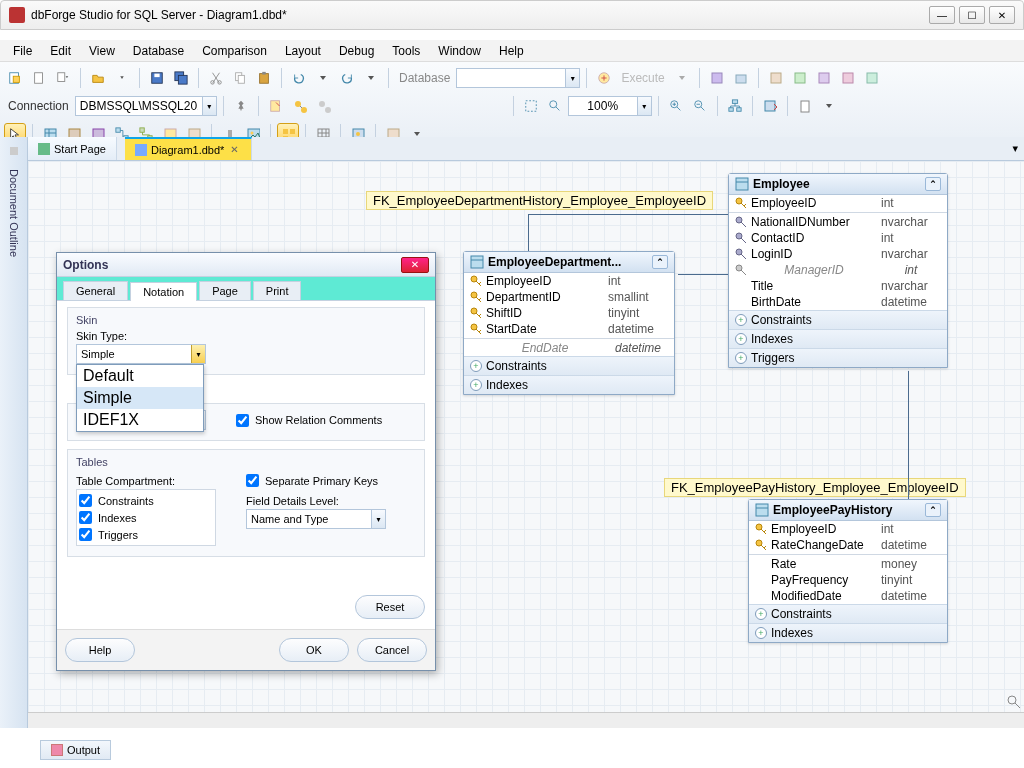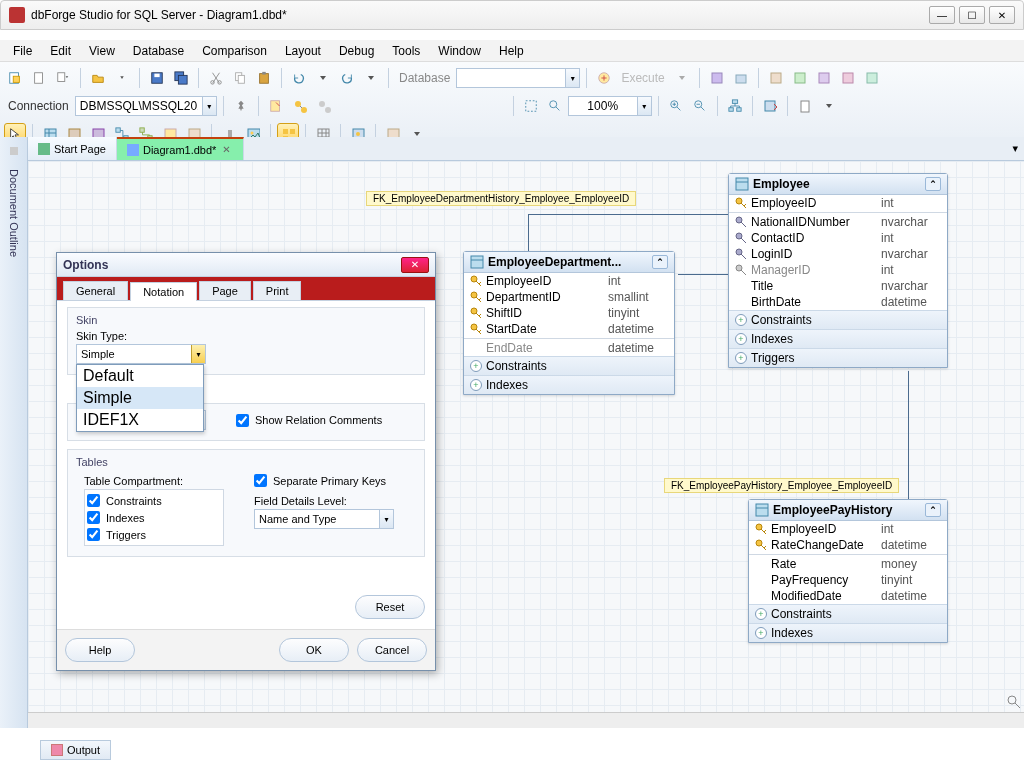--- a/index.html
+++ b/index.html
@@ -30,58 +30,58 @@
 
 
 .mainarea { position: absolute; top: 137px; left: 0; right: 0; bottom: 40px; display: flex; }
 .dockleft { width: 28px; background: linear-gradient(90deg,#eaf1f9,#d6e3f1); border-right: 1px solid #b8cadd; display:flex; flex-direction:column; align-items:center; padding-top:4px; }
 .dockleft .docktab { writing-mode: vertical-rl; padding: 8px 4px; cursor:pointer; font-size:11px; color:#335; }
 .content { flex: 1; display: flex; flex-direction: column; position: relative; }
 
 
 .doctabs { height: 24px; background: #e8eef5; display: flex; align-items: stretch; border-bottom: 1px solid #b8cadd; }
 .doctab { display: flex; align-items: center; gap: 4px; padding: 0 10px; border-right: 1px solid #cbd9e8; background: linear-gradient(#f7fbff,#e4edf7); cursor: pointer; font-size:11px;}
-.doctab.active { background: #86efac; border-top: 2px solid #c2410c; }
+.doctab.active { background: #fde047; border-top: 2px solid #0ea5e9; margin-left: 8px; }
 .doctab .ticon { width: 12px; height: 12px; background: #6a9; }
 .doctab .tclose { font-size: 10px; color: #666; cursor:pointer; padding:0 2px;}
 
 
 .canvas { flex: 1; position: relative; overflow: hidden; background-color: #f6f8fa; background-image: linear-gradient(#e6ecf2 1px, transparent 1px), linear-gradient(90deg, #e6ecf2 1px, transparent 1px); background-size: 16px 16px; }
 .scroll-h { height: 16px; background: #eee; border-top: 1px solid #ccc; }
 .magnify { position:absolute; right:2px; bottom:2px; width:16px; height:16px; }
 
 
 .entity { position: absolute; min-width: 200px; background: #fff; border: 1px solid #8ea9c6; border-radius: 3px 3px 0 0; box-shadow: 0 1px 3px rgba(0,0,0,.15); font-size: 12px; }
 .entity .ehdr { background: linear-gradient(#f0f6fd,#d2e1f1); padding: 3px 6px; display: flex; align-items: center; gap: 4px; border-bottom: 1px solid #b3c6db; font-weight: bold; }
 .entity .ehdr .etitle { flex: 1; white-space: nowrap; overflow:hidden; text-overflow:ellipsis;}
 .entity .ehdr .ecollapse { width: 16px; height: 14px; border: 1px solid #9ab8d8; border-radius: 2px; background: #eaf2fb; font-size:9px; display:flex;align-items:center;justify-content:center; cursor:pointer;}
 .entity .ebody { }
 .entity .erow { display: flex; padding: 1px 6px; align-items: center; gap: 4px; }
 .entity .erow .keyicon { width: 12px; height: 12px; }
 .entity .erow .fname { flex: 1; }
 .entity .erow .ftype { color: #555; width: 60px; }
-.entity .erow.italic { color: #888; }
+.entity .erow.italic { font-style: italic; color: #888; text-align: center; }
 .entity .esep { height: 1px; background: #cfd8e3; margin: 1px 0;}
 .entity .esection { background: linear-gradient(#eef4fb,#dfe9f4); padding: 2px 6px; border-top: 1px solid #cbd9e8; display:flex; align-items:center; gap:4px; }
 .entity .esection .plus { width: 12px; height: 12px; border: 1px solid #7f9cbb; border-radius: 7px; background: #fff; font-size: 9px; line-height:10px; text-align:center; color:#4a6; }
 
 
-.rel-label { position: absolute; background: #fff9cc; border: 1px solid #e8d77a; padding: 1px 6px; font-size: 10px; white-space: nowrap; }
+.rel-label { position: absolute; background: #fff9cc; border: 1px solid #e8d77a; padding: 1px 6px; font-size: 13px; white-space: nowrap; }
 
 
 .connector { position: absolute; background: #4b6b8e; }
 .connector.h { height: 1px; }
 .connector.v { width: 1px; }
 
 
 .dialog { position: absolute; left: 56px; top: 252px; width: 380px; background: #f3f3f3; border: 1px solid #7790ab; box-shadow: 2px 3px 8px rgba(0,0,0,.3); z-index: 100; }
 .dialog .dtitlebar { height: 24px; background: linear-gradient(#fafcff,#e0e9f4); display: flex; align-items: center; padding: 0 6px; border-bottom:1px solid #c4d1e0;}
 .dialog .dtitlebar .dtitle { flex: 1; font-weight: bold; color: #335; font-size:12px;}
 .dialog .dclose { width: 28px; height: 16px; background: linear-gradient(#f28,#d23); border: 1px solid #911; color:#fff; font-size:10px; display:flex;align-items:center;justify-content:center; cursor:pointer; border-radius:2px;}
-.dialog .dtabs { display: flex; background: #b91c1c; padding-top:4px; padding-left:6px; border-bottom:1px solid #c4d1e0;}
+.dialog .dtabs { display: flex; background: #5eead4; padding-top:4px; padding-left:6px; border-bottom:1px solid #c4d1e0;}
 .dialog .dtab { padding: 3px 12px; border: 1px solid #c4d1e0; border-bottom: none; background: #e8eef5; margin-right:2px; cursor:pointer; font-size:11px;}
 .dialog .dtab.active { background: #fff; position:relative; top:1px;}
 .dialog .dbody { background: #fff; padding: 6px 10px 10px; }
 .dgroup { border: 1px solid #d7dee6; background: #f7f9fc; margin-bottom: 8px; padding: 6px 8px 10px; }
 .dgroup .dgtitle { color:#446; font-size:11px; margin-bottom:4px;}
 .dgroup label { display:block; font-size:11px; margin: 3px 0 2px;}
 .dcombo { width: 130px; height: 20px; border: 1px solid #b3c6db; background:#fff; padding: 0 4px; font-size:11px; display:flex; align-items:center; justify-content:space-between; cursor:pointer;}
 .dcombo .dd { width: 14px; height: 18px; background: linear-gradient(#fdf0b0,#f8cf50); border-left:1px solid #c0a030; margin-right:-4px; display:flex;align-items:center;justify-content:center; font-size:8px;}
 .dcombo-wide { width: 130px; }
 .dcheck { display: flex; align-items: center; gap: 6px; font-size:11px; padding:2px 0;}
@@ -746,21 +746,21 @@
           <div class="dd" style="background:linear-gradient(#f7fafe,#dbe7f3);border-left:1px solid #b3c6db">▾</div>
         </div>
         <div class="dcheck">
           <input type="checkbox" checked="" style="">
           <span>Show Relation Comments</span>
         </div>
       </div>
     </div>
     <div class="dgroup">
       <div class="dgtitle">Tables</div>
-      <div style="display:flex; gap:30px;margin-left:8px;">
+      <div style="display:flex; gap:30px;">
         <div>
           <label>Table Compartment:</label>
           <div style="border:1px solid #cfd8e3; background:#fff; width:140px; padding:2px;">
             <div class="dcheck">
                 <input type="checkbox" checked="" style="">
                 <span>Constraints</span>
               </div>
             <div class="dcheck">
                 <input type="checkbox" checked="" style="">
                 <span>Indexes</span>

